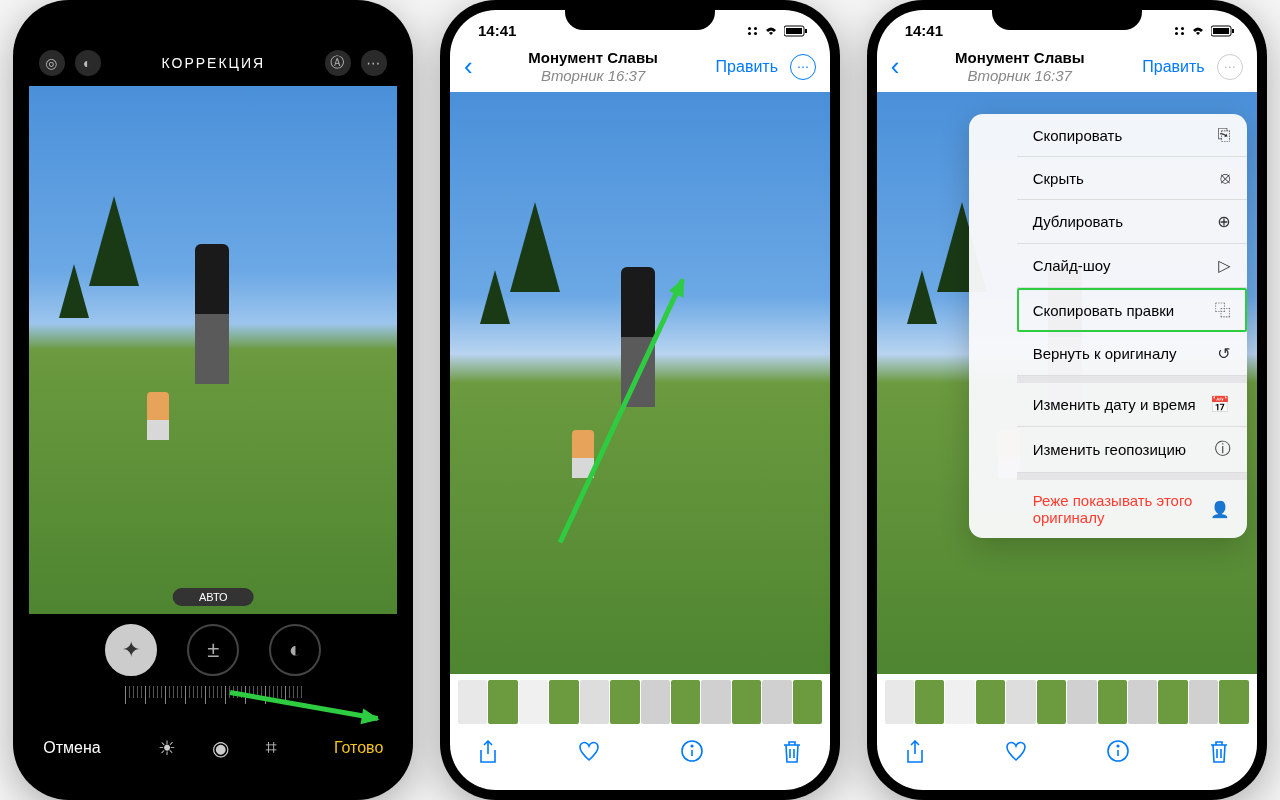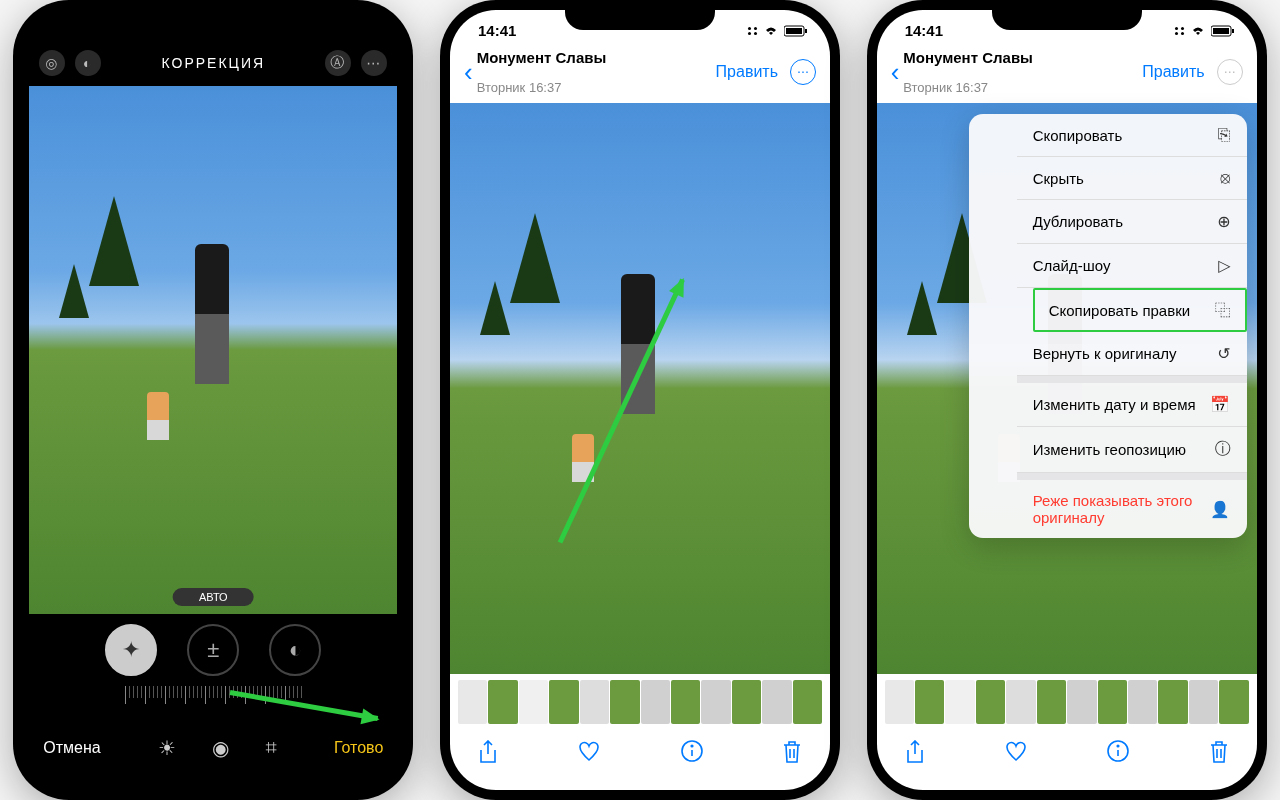--- a/index.html
+++ b/index.html
@@ -97,23 +97,23 @@
     padding: 12px 22px 0 28px; font-size: 15px; font-weight: 600; color: #000;
   }
   .status-bar .icons { display: flex; gap: 5px; align-items: center; }
   .dots4 { display: grid; grid-template-columns: repeat(2,4px); gap: 2px; }
   .dots4 div { width: 3px; height: 3px; background: #000; border-radius: 50%; }
   .wifi, .batt { font-size: 13px; }
   .nav-bar {
     display: flex; align-items: center; padding: 10px 14px 8px 10px; position: relative;
   }
   .back-chev { color: #007aff; font-size: 26px; font-weight: 300; padding: 0 4px;}
-  .nav-title { flex: 1; text-align: left; }
+  .nav-title { flex: 1; text-align: center; }
   .nav-title .t1 { font-size: 15px; font-weight: 600; color: #000; }
-  .nav-title .t2 { font-size: 13px; color: #888; margin-top: 14px; }
+  .nav-title .t2 { font-size: 15px; color: #888; margin-top: 1px; font-style: italic; }
   .edit-btn { color: #007aff; font-size: 16px; padding: 0 6px; }
   .more-btn {
     width: 24px; height: 24px; border: 1.5px solid #007aff; border-radius: 50%;
     display: flex; align-items: center; justify-content: center; color: #007aff; font-size: 12px; margin-left: 6px;
   }
   .more-btn.dim { color: #bbb; border-color: #ccc; }
   .light-photo {
     flex: 1;
     background: linear-gradient(to bottom, #4a90d9 0%, #6ba8e5 35%, #b8d4f0 45%, #6b9a3f 50%, #4e8530 100%);
     position: relative; overflow: hidden;
@@ -134,21 +134,21 @@
     background: rgba(248,248,250,0.97);
     border-radius: 14px; overflow: hidden;
     box-shadow: 0 8px 30px rgba(0,0,0,0.2);
     font-size: 15px; z-index: 40; padding-left: 48px;
   }
   .menu-item {
     display: flex; justify-content: space-between; align-items: center;
     padding: 12px 16px; border-bottom: 0.5px solid #ddd;
   }
   .menu-item.sep-top { border-top: 7px solid #e5e5e7; }
-  .menu-item.highlighted { border: 2px solid #2ecc40; padding: 10px 14px; border-radius: 2px; margin-left: 16px; }
+  .menu-item.highlighted { border: 2px solid #2ecc40; padding: 10px 14px; border-radius: 2px; }
   .menu-item.red { color: #ff3b30; }
   .menu-item:last-child { border-bottom: none; }
   .menu-icon { font-size: 16px; color: #333; }
   .menu-item.red .menu-icon { color: #ff3b30; }
   
   .arrow1 {
     position: absolute; left: 230px; top: 690px;
     width: 150px; height: 0;
     border-top: 5px solid #2ecc40;
     transform: rotate(10deg);

